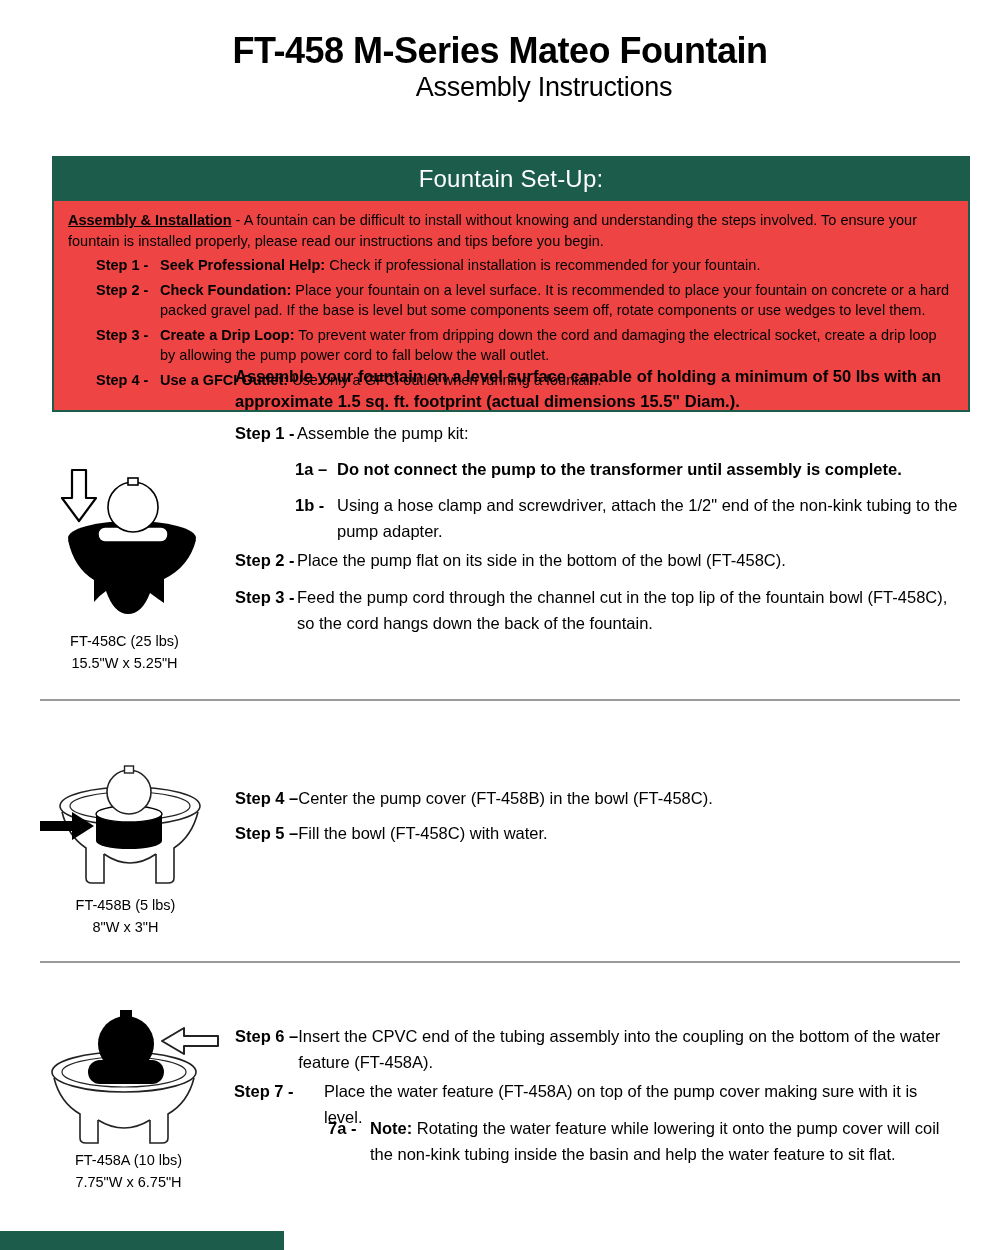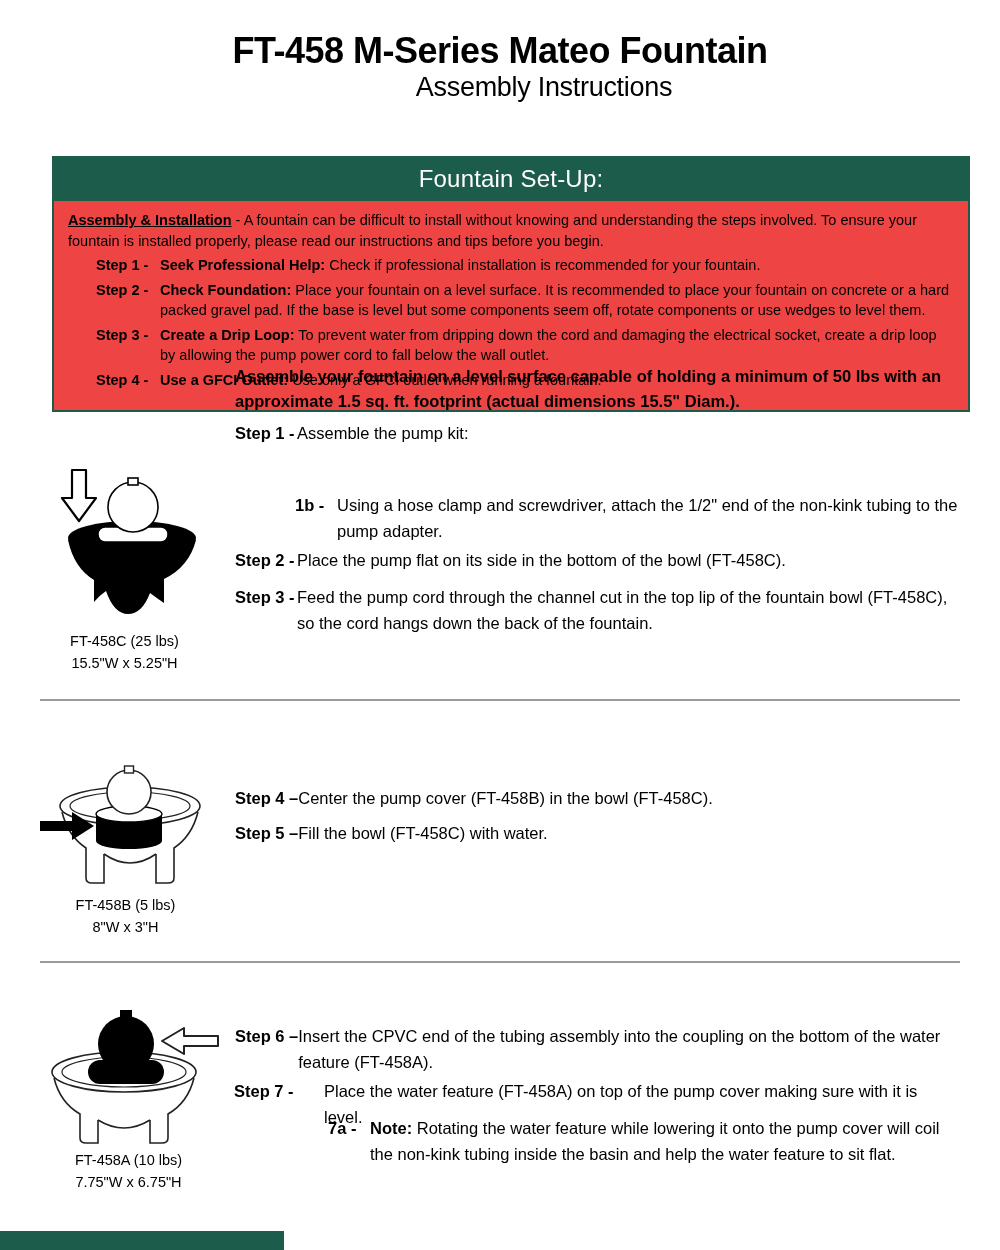--- a/index.html
+++ b/index.html
@@ -75,20 +75,24 @@
           <span>Use only a GFCI outlet when running a fountain.</span></span>
       </div>
     </div>
   </div>
 
   <div class="intro-bold">Assemble your fountain on a level surface capable of holding a minimum of 50 lbs with an approximate 1.5 sq. ft. footprint (actual dimensions 15.5" Diam.).</div>
 
   <div class="mainstep" style="left:235px; top:421px; width:725px;">
     <span class="lbl">Step 1 -</span>
     <span class="cnt">Assemble the pump kit:</span>
+  </div>
+  <div class="substep allbold" style="left:295px; top:457px; width:665px;">
+    <span class="lbl">1a –</span>
+    <span class="cnt">Do not connect the pump to the transformer until assembly is complete.</span>
   </div>
   <div class="substep" style="left:295px; top:493px; width:665px;justify-content:flex-end;">
     <span class="lbl">1b -</span>
     <span class="cnt">Using a hose clamp and screwdriver, attach the 1/2" end of the non-kink tubing to the pump adapter.</span>
   </div>
   <div class="mainstep" style="left:235px; top:548px; width:725px;">
     <span class="lbl">Step 2 -</span>
     <span class="cnt">Place the pump flat on its side in the bottom of the bowl (FT-458C).</span>
   </div>
   <div class="mainstep" style="left:235px; top:585px; width:728px;">

